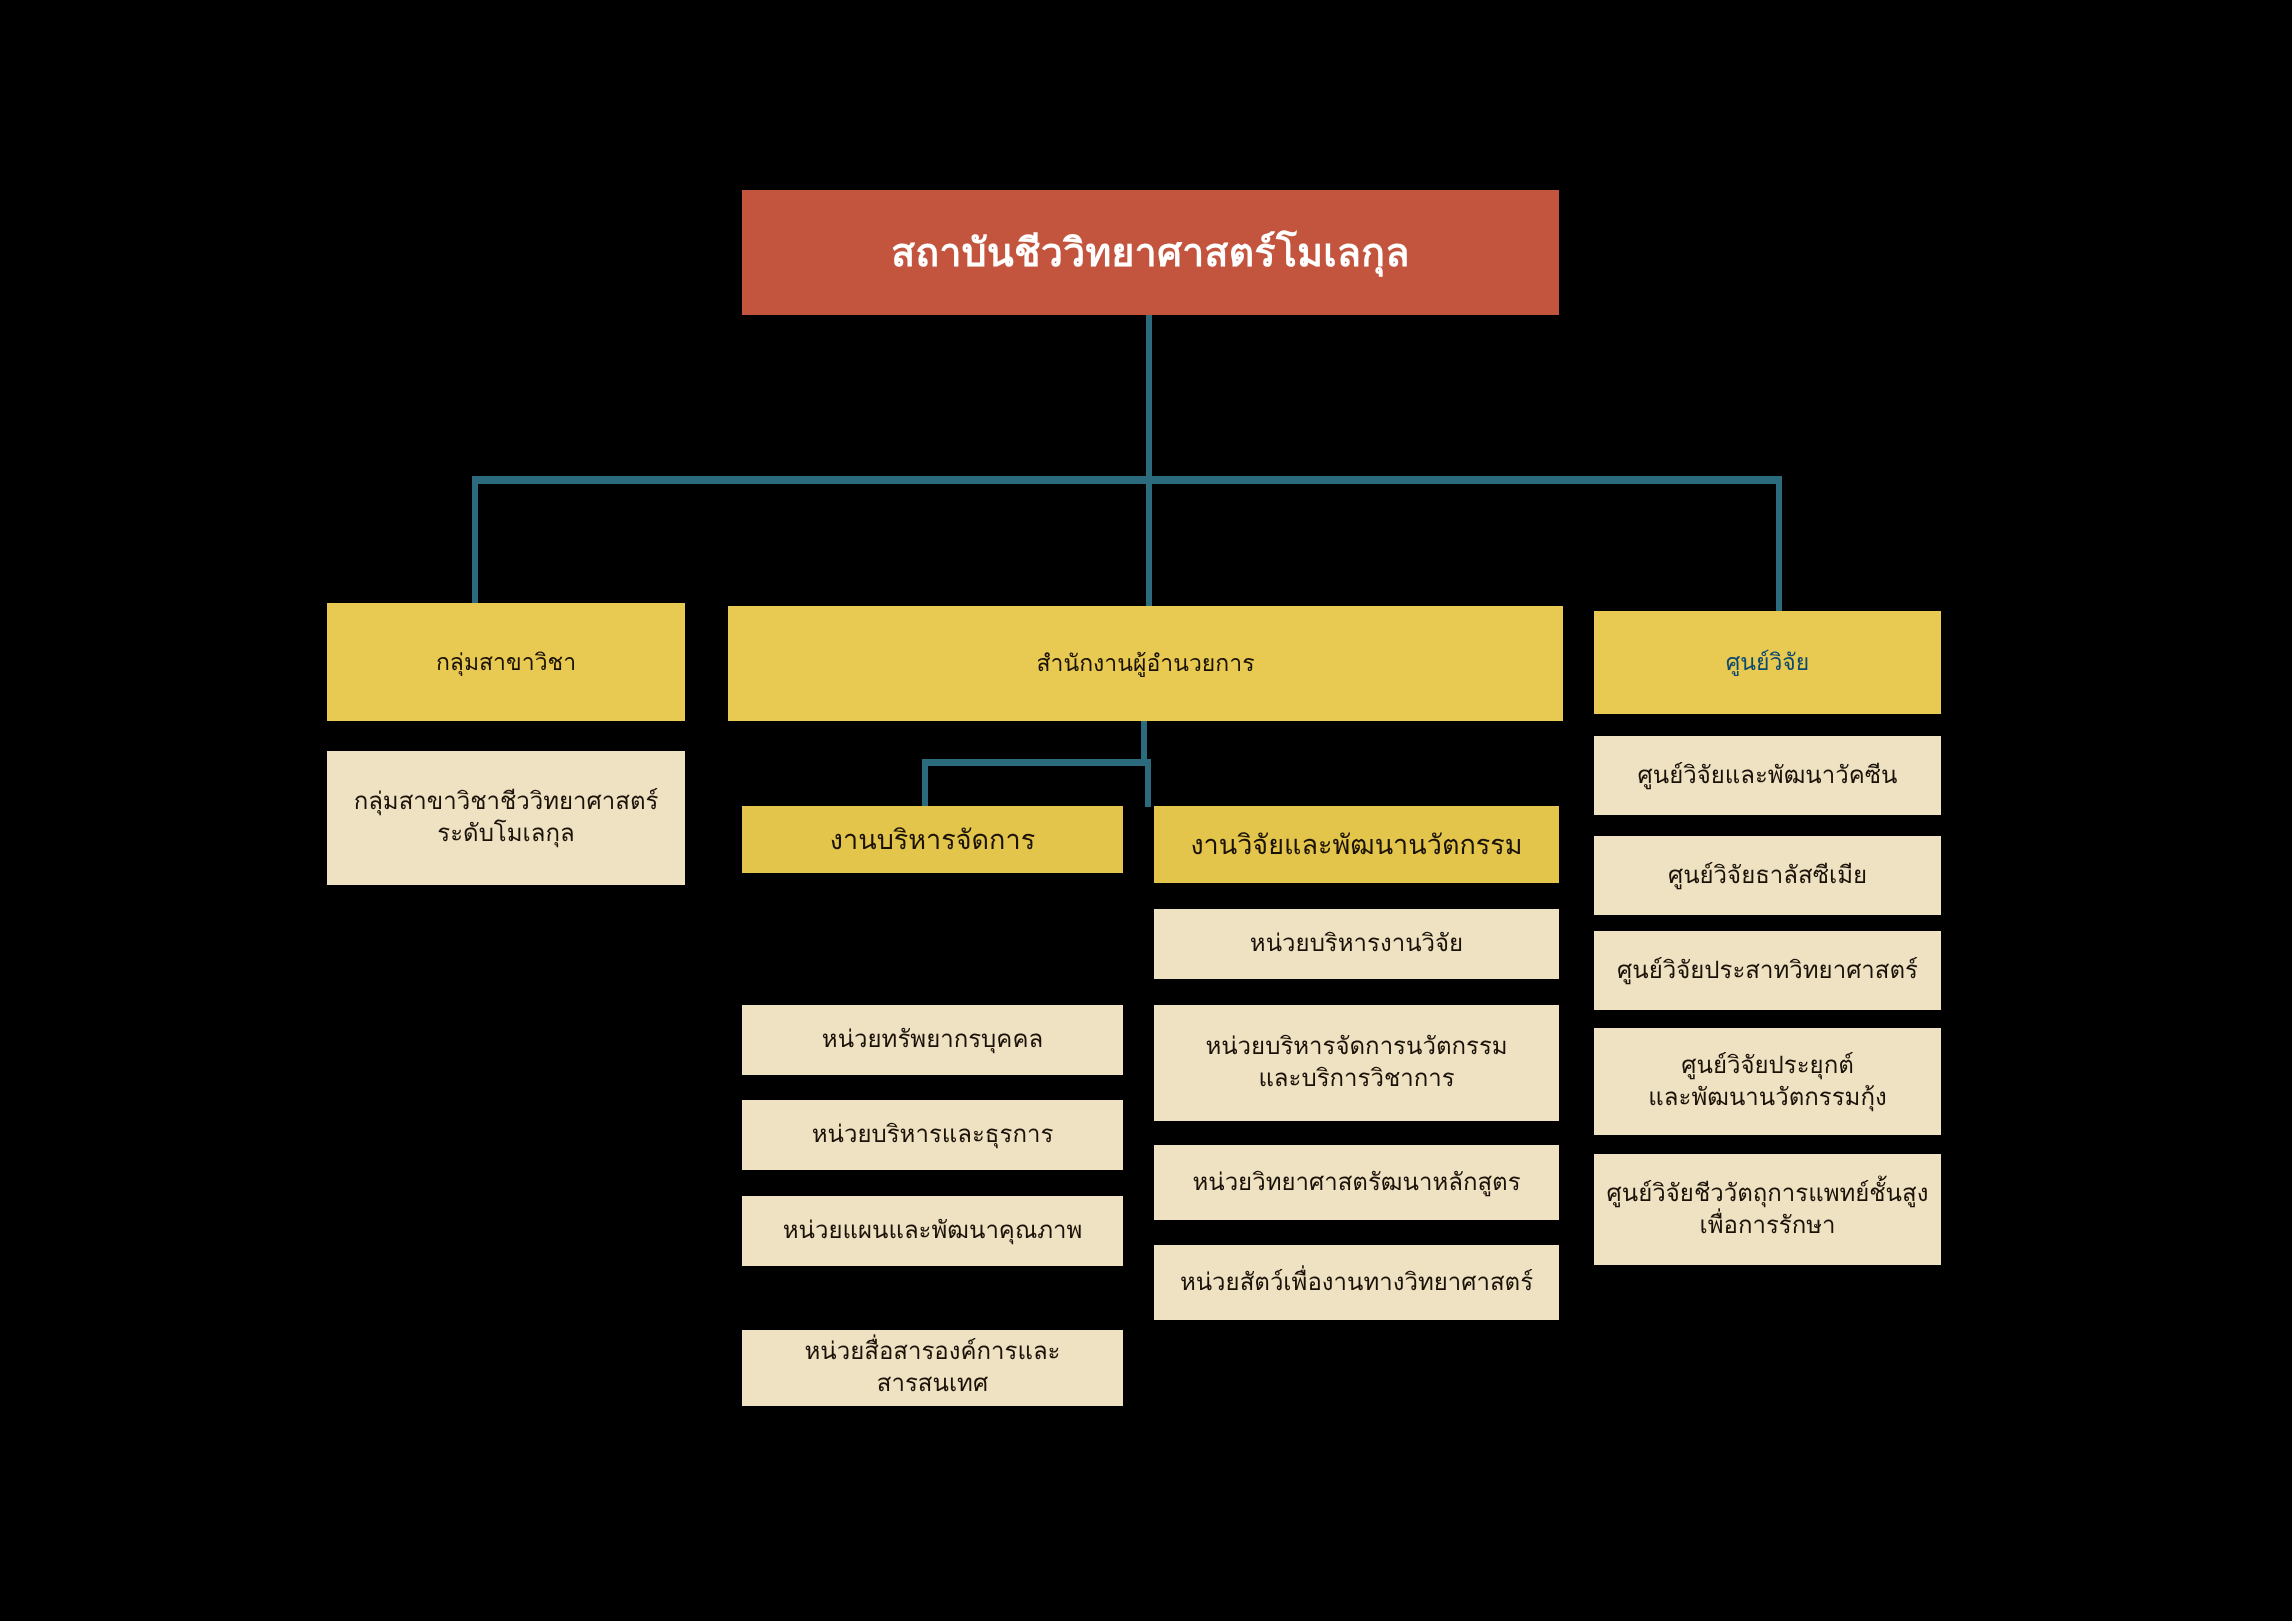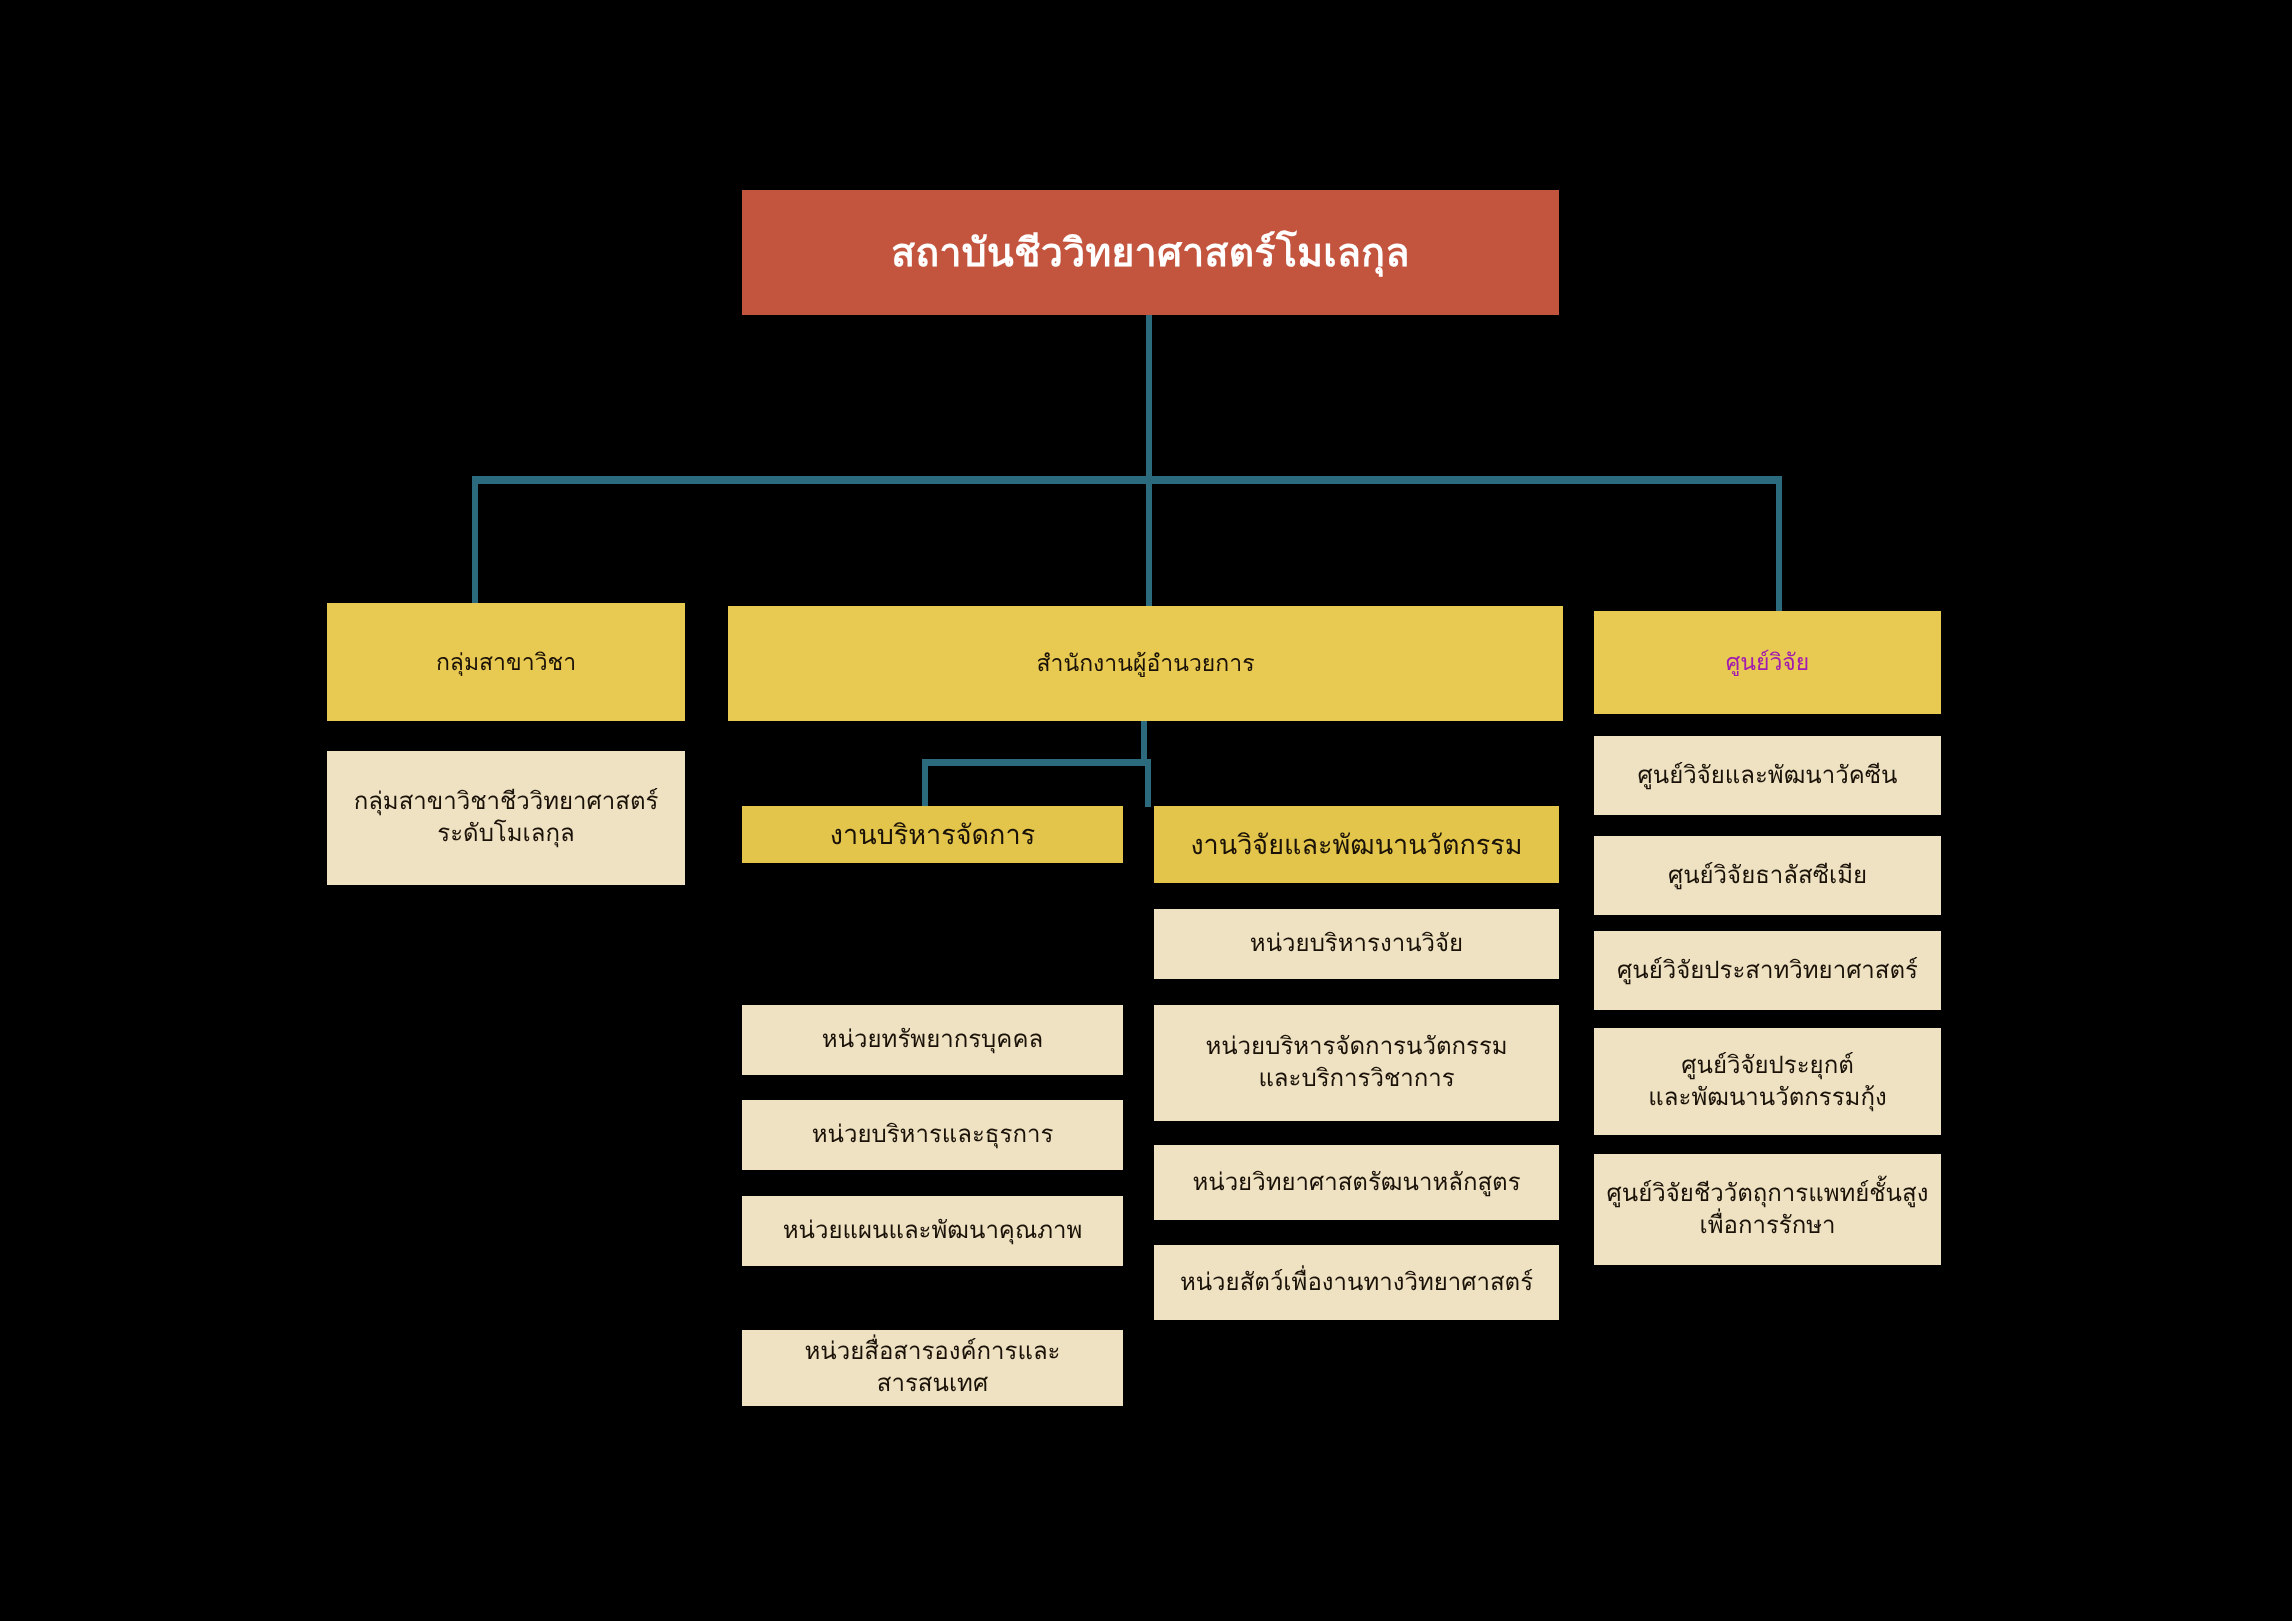--- a/index.html
+++ b/index.html
@@ -83,36 +83,36 @@
   <div class="node leaf" style="left: 327px; top: 751px; width: 358px; height: 134px; background-color: rgb(239, 226, 194); color: rgb(26, 18, 8);">กลุ่มสาขาวิชาชีววิทยาศาสตร์
 ระดับโมเลกุล</div>
 
   <div class="node level2" style="left: 728px; top: 606px; width: 835px; height: 115px; background-color: rgb(232, 201, 81); color: rgb(26, 18, 8);">สำนักงานผู้อำนวยการ</div>
 
   <div class="conn v" style="left: 1141px; top: 721px; width: 6.3px; height: 42px; background-color: rgb(44, 107, 125);"></div>
   <div class="conn h" style="left: 922px; top: 759px; width: 229px; height: 7.2px; background-color: rgb(44, 107, 125);"></div>
   <div class="conn v" style="left: 922px; top: 759px; width: 6.3px; height: 48px; background-color: rgb(44, 107, 125);"></div>
   <div class="conn v" style="left: 1145px; top: 759px; width: 6.3px; height: 48px; background-color: rgb(44, 107, 125);"></div>
 
-  <div class="node level3-head" style="left: 742px; top: 806px; width: 381px; height: 57px; background-color: rgb(227, 197, 75); color: rgb(26, 18, 8);">งานบริหารจัดการ</div>
+  <div class="node level3-head" style="left: 742px; top: 806px; width: 381px; height: 67px; background-color: rgb(227, 197, 75); color: rgb(26, 18, 8);">งานบริหารจัดการ</div>
 
   <div class="node level3-head" style="left: 1154px; top: 806px; width: 405px; height: 77px; background-color: rgb(227, 197, 75); color: rgb(26, 18, 8);">งานวิจัยและพัฒนานวัตกรรม</div>
 
   <div class="node leaf" style="left: 742px; top: 1005px; width: 381px; height: 70px; background-color: rgb(239, 226, 194); color: rgb(26, 18, 8);">หน่วยทรัพยากรบุคคล</div>
   <div class="node leaf" style="left: 742px; top: 1100px; width: 381px; height: 70px; background-color: rgb(239, 226, 194); color: rgb(26, 18, 8);">หน่วยบริหารและธุรการ</div>
   <div class="node leaf" style="left: 742px; top: 1196px; width: 381px; height: 70px; background-color: rgb(239, 226, 194); color: rgb(26, 18, 8);">หน่วยแผนและพัฒนาคุณภาพ</div>
   <div class="node leaf" style="left: 742px; top: 1288px; width: 381px; height: 76px; background-color: rgb(239, 226, 194); color: rgb(26, 18, 8); margin-top: 42px;">หน่วยสื่อสารองค์การและสารสนเทศ</div>
 
   <div class="node leaf" style="left: 1154px; top: 909px; width: 405px; height: 70px; background-color: rgb(239, 226, 194); color: rgb(26, 18, 8);">หน่วยบริหารงานวิจัย</div>
   <div class="node leaf" style="left: 1154px; top: 1005px; width: 405px; height: 116px; background-color: rgb(239, 226, 194); color: rgb(26, 18, 8);">หน่วยบริหารจัดการนวัตกรรม
 และบริการวิชาการ</div>
   <div class="node leaf" style="left: 1154px; top: 1145px; width: 405px; height: 75px; background-color: rgb(239, 226, 194); color: rgb(26, 18, 8);">หน่วยวิทยาศาสตรัฒนาหลักสูตร</div>
   <div class="node leaf" style="left: 1154px; top: 1245px; width: 405px; height: 75px; background-color: rgb(239, 226, 194); color: rgb(26, 18, 8);">หน่วยสัตว์เพื่องานทางวิทยาศาสตร์</div>
 
-  <div class="node level2" style="left: 1594px; top: 611px; width: 347px; height: 103px; background-color: rgb(232, 201, 81); color: #a21caf;">ศูนย์วิจัย</div>
+  <div class="node level2" style="left: 1594px; top: 611px; width: 347px; height: 103px; background-color: rgb(232, 201, 81); color: #0c4a6e;">ศูนย์วิจัย</div>
 
   <div class="node leaf" style="left: 1594px; top: 736px; width: 347px; height: 79px; background-color: rgb(239, 226, 194); color: rgb(26, 18, 8);">ศูนย์วิจัยและพัฒนาวัคซีน</div>
   <div class="node leaf" style="left: 1594px; top: 836px; width: 347px; height: 79px; background-color: rgb(239, 226, 194); color: rgb(26, 18, 8);">ศูนย์วิจัยธาลัสซีเมีย</div>
   <div class="node leaf" style="left: 1594px; top: 931px; width: 347px; height: 79px; background-color: rgb(239, 226, 194); color: rgb(26, 18, 8);">ศูนย์วิจัยประสาทวิทยาศาสตร์</div>
   <div class="node leaf" style="left: 1594px; top: 1028px; width: 347px; height: 107px; background-color: rgb(239, 226, 194); color: rgb(26, 18, 8);">ศูนย์วิจัยประยุกต์
 และพัฒนานวัตกรรมกุ้ง</div>
   <div class="node leaf" style="left: 1594px; top: 1154px; width: 347px; height: 111px; background-color: rgb(239, 226, 194); color: rgb(26, 18, 8);">ศูนย์วิจัยชีววัตถุการแพทย์ชั้นสูง
 เพื่อการรักษา</div>
 
 </div>

